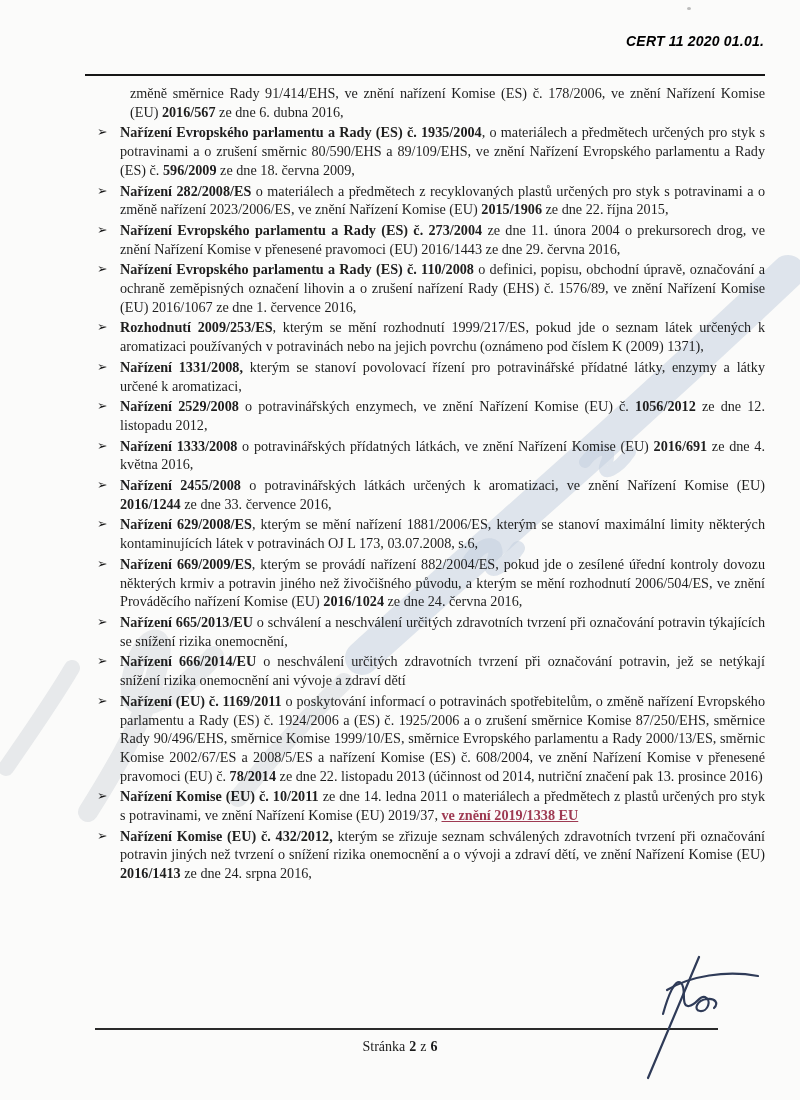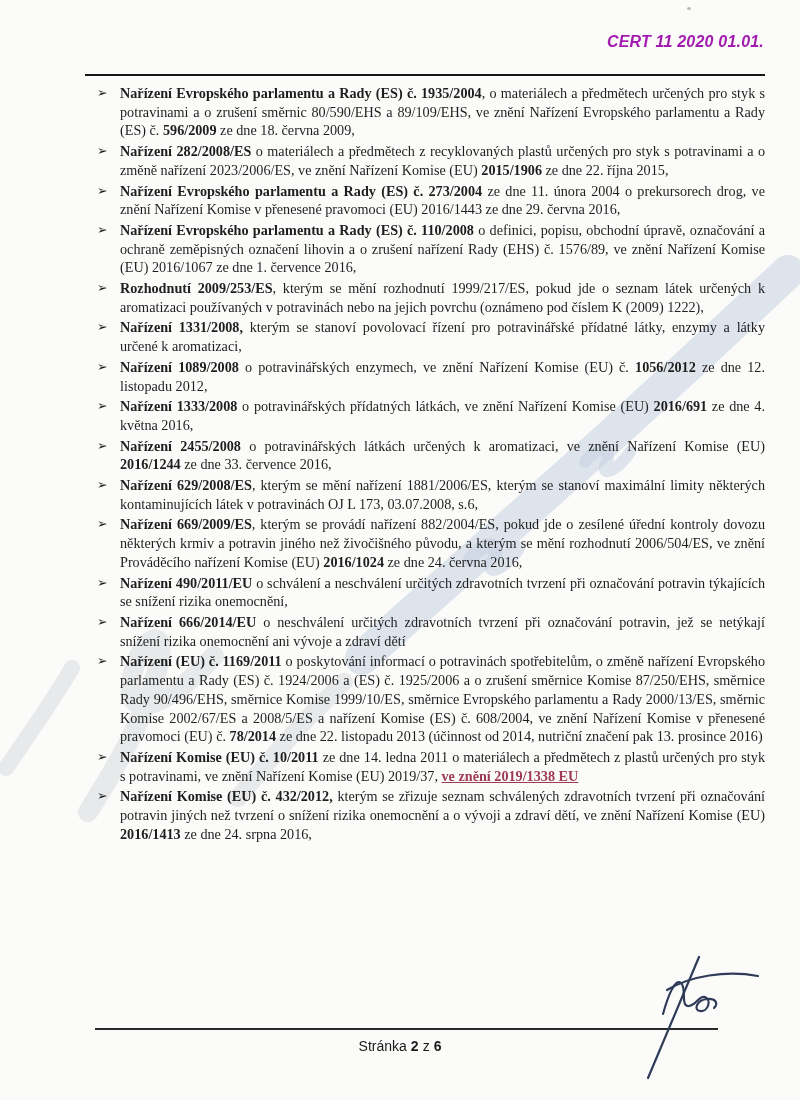--- a/index.html
+++ b/index.html
@@ -13,21 +13,21 @@
     color:#1e1e1e;
   }
   svg.layer{position:absolute;inset:0;width:800px;height:1100px;pointer-events:none;}
   .wm-blue{fill:none;stroke:var(--wm-blue);stroke-linecap:round;opacity:.5;}
   .wm-gray{fill:none;stroke:var(--wm-gray);stroke-linecap:round;opacity:.85;}
   .sig-path{fill:none;stroke:var(--ink);stroke-width:2.2;stroke-linecap:round;}
 
   .doc-code{
     position:absolute;top:33px;right:36px;z-index:2;
     font-family:"Liberation Sans","DejaVu Sans",sans-serif;
-    font-style:italic;font-weight:bold;font-size:16px;color:#a21caf;
+    font-style:italic;font-weight:bold;font-size:14px;color:#000000;
     letter-spacing:.2px;
   }
   .top-rule{
     position:absolute;top:74px;left:85px;width:680px;height:2px;
     background:#161616;z-index:2;
   }
   .content{
     position:absolute;top:84px;left:120px;width:645px;z-index:1;
     font-size:14.2px;line-height:18.7px;
   }
@@ -47,21 +47,21 @@
   .footer-rule{
     position:absolute;top:1028px;left:95px;width:623px;height:1.6px;
     background:#2a2a2a;z-index:2;
   }
   .footer{
     position:absolute;top:1038px;left:0;width:100%;
     text-align:center;z-index:2;
     font-family:"Liberation Sans","DejaVu Sans",sans-serif;
     font-size:14px;color:#1c1c1c;
   }
-  .footer span,.footer b{margin:14px 2px;}
+  .footer span,.footer b{margin:14px 2px;font-family:Liberation Serif, serif;}
   .speck{
     position:absolute;left:687px;top:7px;width:4px;height:3px;
     background:#9a9a9a;border-radius:50%;opacity:.65;z-index:2;
   }
 </style>
 </head>
 <body>
 
 <div class="page">
 
@@ -73,32 +73,33 @@
     <path class="wm-gray" stroke-width="18" d="M 238 798 C 272 756 306 718 344 682"></path>
     <path class="wm-gray" stroke-width="16" d="M 6 768 C 28 736 52 702 72 668"></path>
   </svg>
 
   <div class="speck"></div>
 
   <div class="doc-code">CERT 11 2020 01.01.</div>
   <div class="top-rule"></div>
 
   <div class="content">
+      <div class="item no-bullet"><span>změně směrnice Rady 91/414/EHS, ve znění nařízení Komise (ES) č. 178/2006, ve znění Nařízení Komise (EU) </span><span class="bold">2016/567</span><span> ze dne 6. dubna 2016,</span></div>
       <div class="item"><span class="bullet">➢</span><span class="bold">Nařízení Evropského parlamentu a Rady (ES) č. 1935/2004</span><span>, o materiálech a předmětech určených pro styk s potravinami a o zrušení směrnic 80/590/EHS a 89/109/EHS, ve znění Nařízení Evropského parlamentu a Rady (ES) č. </span><span class="bold">596/2009</span><span> ze dne 18. června 2009,</span></div>
       <div class="item"><span class="bullet">➢</span><span class="bold">Nařízení 282/2008/ES</span><span> o materiálech a předmětech z recyklovaných plastů určených pro styk s potravinami a o změně nařízení 2023/2006/ES, ve znění Nařízení Komise (EU) </span><span class="bold">2015/1906</span><span> ze dne 22. října 2015,</span></div>
       <div class="item"><span class="bullet">➢</span><span class="bold">Nařízení Evropského parlamentu a Rady (ES) č. 273/2004</span><span> ze dne 11. února 2004 o prekursorech drog, ve znění Nařízení Komise v přenesené pravomoci (EU) 2016/1443 ze dne 29. června 2016,</span></div>
       <div class="item"><span class="bullet">➢</span><span class="bold">Nařízení Evropského parlamentu a Rady (ES) č. 110/2008</span><span> o definici, popisu, obchodní úpravě, označování a ochraně zeměpisných označení lihovin a o zrušení nařízení Rady (EHS) č. 1576/89, ve znění Nařízení Komise (EU) 2016/1067 ze dne 1. července 2016,</span></div>
-      <div class="item"><span class="bullet">➢</span><span class="bold">Rozhodnutí 2009/253/ES</span><span>, kterým se mění rozhodnutí 1999/217/ES, pokud jde o seznam látek určených k aromatizaci používaných v potravinách nebo na jejich povrchu (oznámeno pod číslem K (2009) 1222),</span></div>
+      <div class="item"><span class="bullet">➢</span><span class="bold">Rozhodnutí 2009/253/ES</span><span>, kterým se mění rozhodnutí 1999/217/ES, pokud jde o seznam látek určených k aromatizaci používaných v potravinách nebo na jejich povrchu (oznámeno pod číslem K (2009) 1371),</span></div>
       <div class="item"><span class="bullet">➢</span><span class="bold">Nařízení 1331/2008,</span><span> kterým se stanoví povolovací řízení pro potravinářské přídatné látky, enzymy a látky určené k aromatizaci,</span></div>
-      <div class="item"><span class="bullet">➢</span><span class="bold">Nařízení 1089/2008</span><span> o potravinářských enzymech, ve znění Nařízení Komise (EU) č. </span><span class="bold">1056/2012</span><span> ze dne 12. listopadu 2012,</span></div>
+      <div class="item"><span class="bullet">➢</span><span class="bold">Nařízení 2529/2008</span><span> o potravinářských enzymech, ve znění Nařízení Komise (EU) č. </span><span class="bold">1056/2012</span><span> ze dne 12. listopadu 2012,</span></div>
       <div class="item"><span class="bullet">➢</span><span class="bold">Nařízení 1333/2008</span><span> o potravinářských přídatných látkách, ve znění Nařízení Komise (EU) </span><span class="bold">2016/691</span><span> ze dne 4. května 2016,</span></div>
       <div class="item"><span class="bullet">➢</span><span class="bold">Nařízení 2455/2008</span><span> o potravinářských látkách určených k aromatizaci, ve znění Nařízení Komise (EU) </span><span class="bold">2016/1244</span><span> ze dne 33. července 2016,</span></div>
       <div class="item"><span class="bullet">➢</span><span class="bold">Nařízení 629/2008/ES</span><span>, kterým se mění nařízení 1881/2006/ES, kterým se stanoví maximální limity některých kontaminujících látek v potravinách OJ L 173, 03.07.2008, s.6,</span></div>
       <div class="item"><span class="bullet">➢</span><span class="bold">Nařízení 669/2009/ES</span><span>, kterým se provádí nařízení 882/2004/ES, pokud jde o zesílené úřední kontroly dovozu některých krmiv a potravin jiného než živočišného původu, a kterým se mění rozhodnutí 2006/504/ES, ve znění Prováděcího nařízení Komise (EU) </span><span class="bold">2016/1024</span><span> ze dne 24. června 2016,</span></div>
-      <div class="item"><span class="bullet">➢</span><span class="bold">Nařízení 490/2011/EU</span><span> o schválení a neschválení určitých zdravotních tvrzení při označování potravin týkajících se snížení rizika onemocnění,</span></div>
+      <div class="item"><span class="bullet">➢</span><span class="bold">Nařízení 665/2013/EU</span><span> o schválení a neschválení určitých zdravotních tvrzení při označování potravin týkajících se snížení rizika onemocnění,</span></div>
       <div class="item"><span class="bullet">➢</span><span class="bold">Nařízení 666/2014/EU</span><span> o neschválení určitých zdravotních tvrzení při označování potravin, jež se netýkají snížení rizika onemocnění ani vývoje a zdraví dětí</span></div>
       <div class="item"><span class="bullet">➢</span><span class="bold">Nařízení (EU) č. 1169/2011</span><span> o poskytování informací o potravinách spotřebitelům, o změně nařízení Evropského parlamentu a Rady (ES) č. 1924/2006 a (ES) č. 1925/2006 a o zrušení směrnice Komise 87/250/EHS, směrnice Rady 90/496/EHS, směrnice Komise 1999/10/ES, směrnice Evropského parlamentu a Rady 2000/13/ES, směrnic Komise 2002/67/ES a 2008/5/ES a nařízení Komise (ES) č. 608/2004, ve znění Nařízení Komise v přenesené pravomoci (EU) č. </span><span class="bold">78/2014</span><span> ze dne 22. listopadu 2013 (účinnost od 2014, nutriční značení pak 13. prosince 2016)</span></div>
       <div class="item"><span class="bullet">➢</span><span class="bold">Nařízení Komise (EU) č. 10/2011</span><span> ze dne 14. ledna 2011 o materiálech a předmětech z plastů určených pro styk s potravinami, ve znění Nařízení Komise (EU) 2019/37, </span><span class="bold red">ve znění 2019/1338 EU</span></div>
       <div class="item"><span class="bullet">➢</span><span class="bold">Nařízení Komise (EU) č. 432/2012,</span><span> kterým se zřizuje seznam schválených zdravotních tvrzení při označování potravin jiných než tvrzení o snížení rizika onemocnění a o vývoji a zdraví dětí, ve znění Nařízení Komise (EU) </span><span class="bold">2016/1413</span><span> ze dne 24. srpna 2016,</span></div>
     </div>
 
   <svg class="layer" style="z-index:3" viewBox="0 0 800 1100" aria-hidden="true">
     <path class="sig-path" d="M 699 957 L 648 1078"></path>
     <path class="sig-path" d="M 663 1014 C 668 996 675 978 681 983 C 687 988 680 1007 689 1006 C 697 1005 699 995 705 997 C 712 1000 708 1012 700 1011 C 693 1010 697 1000 707 999 C 715 998 719 1003 714 1008"></path>
     <path class="sig-path" d="M 667 990 C 690 976 726 970 758 976"></path>

